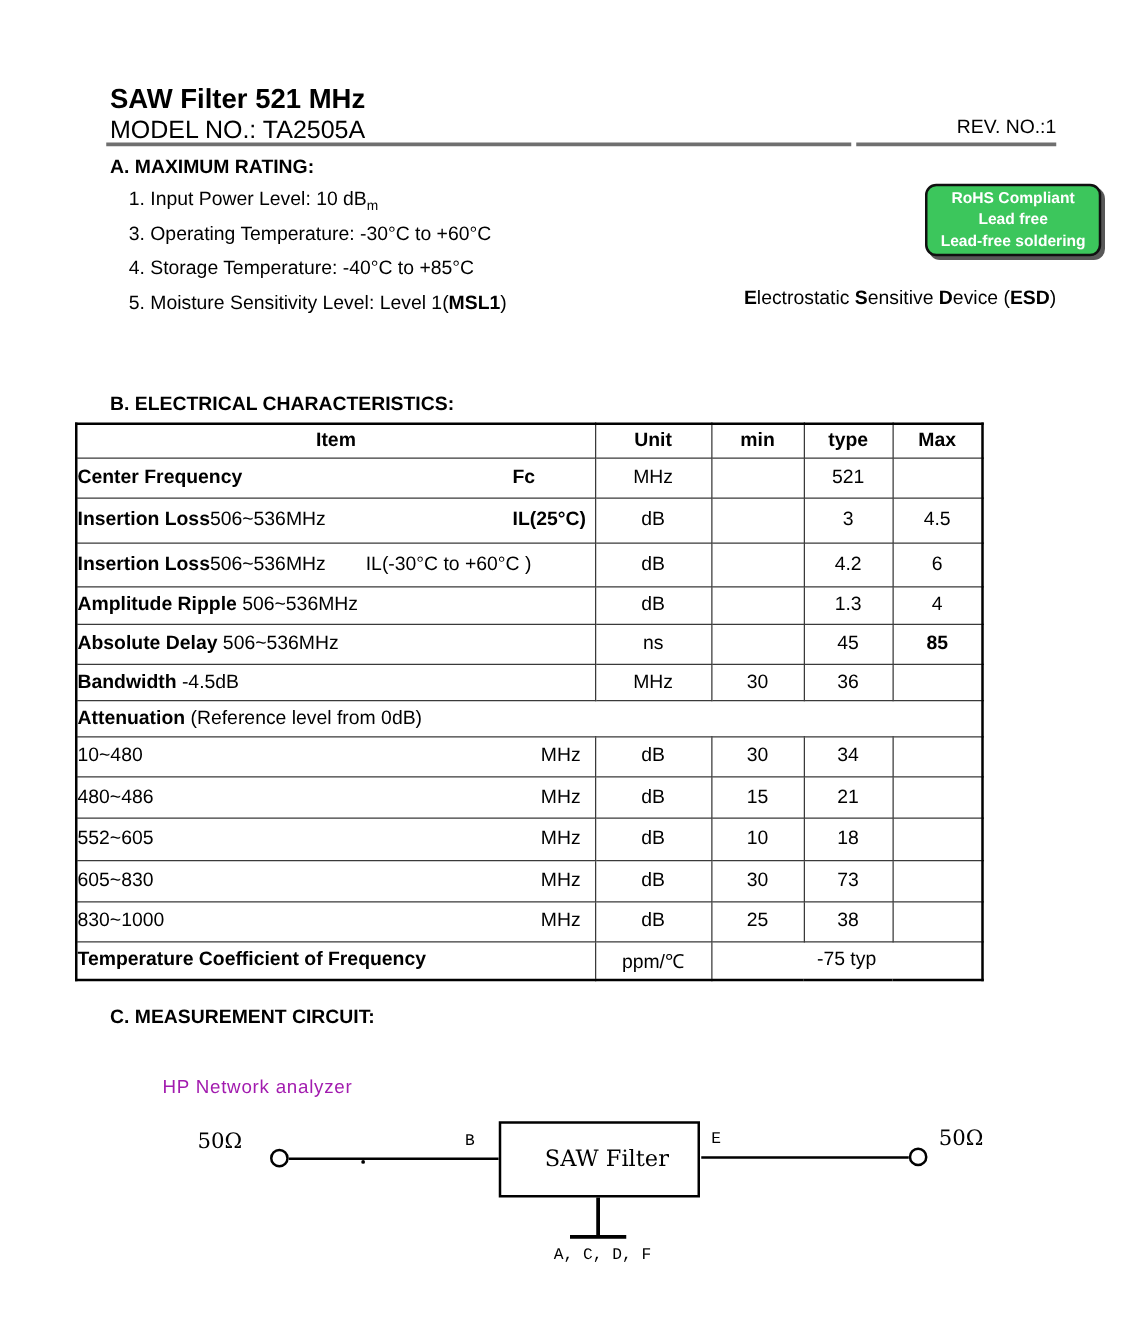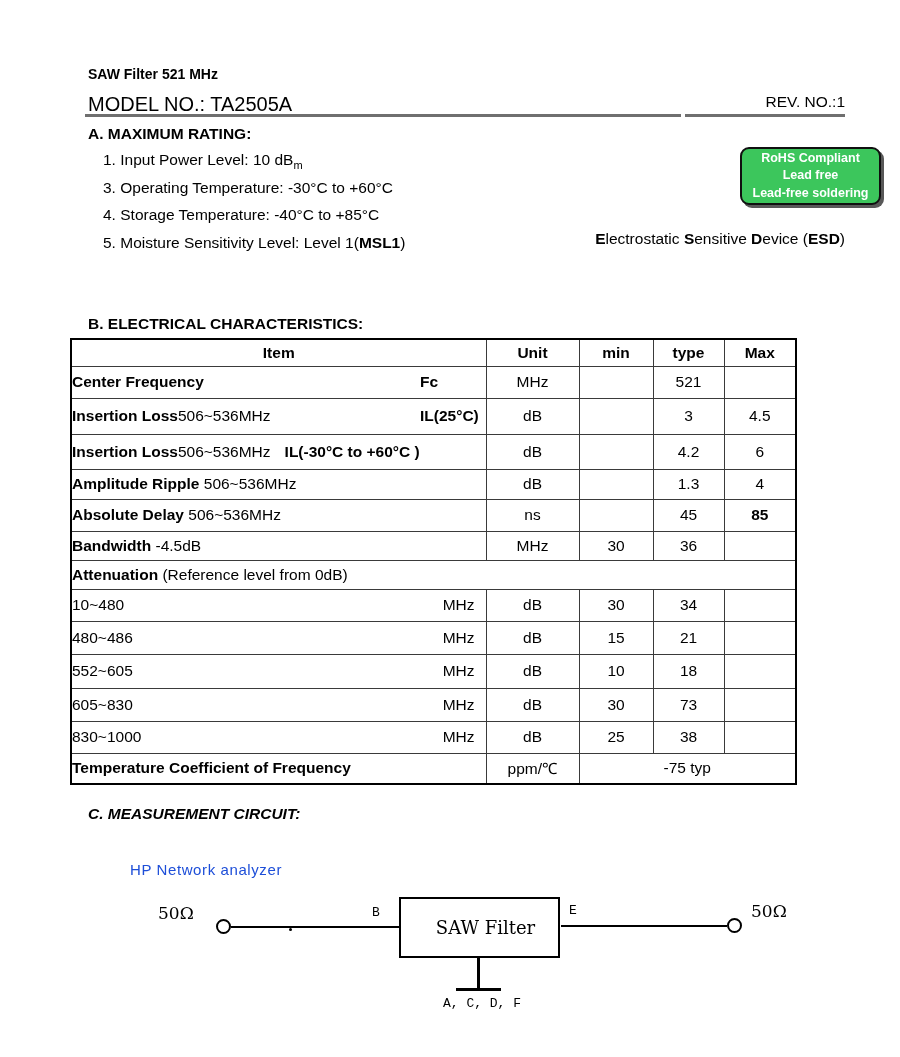--- a/index.html
+++ b/index.html
@@ -4,21 +4,21 @@
 <style>
   * { box-sizing: border-box; }
   html,body { margin:0; padding:0; background:#fff; }
   .page {
     position:relative; width:900px; height:1057px; background:#ffffff;
     font-family:"Liberation Sans", sans-serif; color:#000; overflow:hidden;
   }
   .abs { position:absolute; }
   .b { font-weight:bold; }
 
-  .doc-title { left:88px; top:66px; font-size:14px; font-weight:bold; }
+  .doc-title { left:88px; top:66px; font-size:22px; font-weight:bold; }
   .model-line { left:88px; top:93px; font-size:20px; }
   .rev-line { right:55px; top:93px; font-size:15.5px; }
   .head-rule { top:114px; height:3px; background:#6f6f6f; }
   .head-rule.seg1 { left:85px; width:596px; }
   .head-rule.seg2 { left:685px; width:160px; }
 
   .sec-heading { font-size:15.5px; font-weight:bold; }
   .sec-a { left:88px; top:125px; }
   .rating-list { left:103px; top:146px; width:480px; font-size:15.5px; }
   .rating-list .li { height:27.5px; line-height:27.5px; white-space:nowrap; }
@@ -29,35 +29,35 @@
     border:2px solid #101010; border-radius:9px;
     box-shadow:3px 3px 0 #585858;
     color:#fff; font-size:12.5px; font-weight:bold; text-align:center;
     display:flex; flex-direction:column; justify-content:center; line-height:1.38;margin-left:43px;
   }
   .esd-line { right:55px; top:230px; font-size:15.5px; white-space:nowrap; }
 
   .sec-b { left:88px; top:315px; }
 
   table.spec {
-    position:absolute; left:70px; top:338px; width:657px;
+    position:absolute; left:60px; top:338px; width:657px;
     border-collapse:collapse; table-layout:fixed;
     border:2px solid #000;
     font-size:15.5px;
   }
   table.spec td, table.spec th { border:1px solid #3a3a3a; padding:0; vertical-align:middle; }
   table.spec th { font-weight:bold; text-align:center; }
   td.item { text-align:left; padding-left:5px; position:relative; white-space:nowrap; }
   td.num { text-align:center; }
   .pos-mid { position:absolute; left:348px; top:50%; transform:translateY(-50%); font-weight:bold; }
-  .ml14 { margin-left:14px; font-weight:bold; }
+  .ml14 { margin-left:32px; font-weight:normal; }
   .unit-right { position:absolute; right:11px; top:50%; transform:translateY(-50%); }
 
-  .sec-c { left:88px; top:805px;font-style:italic; }
-  .hp-label { left:130px; top:861px; font-size:15px; color:#1d4ed8; letter-spacing:0.6px; }
+  .sec-c { left:88px; top:805px; }
+  .hp-label { left:130px; top:861px; font-size:15px; color:#a21caf; letter-spacing:0.6px; }
 
   .serif { font-family:"DejaVu Serif", serif; }
   .mono { font-family:"Liberation Mono", monospace; }
 
   .imp-left { left:158px; top:903px; font-size:17px; }
   .imp-right { left:751px; top:901px; font-size:17px; }
   .term { width:15px; height:15px; border:2px solid #000; border-radius:50%; background:#fff; }
   .term-left { left:216px; top:919px; }
   .term-right { left:727px; top:918px; }
   .wire { height:2px; background:#000; }

